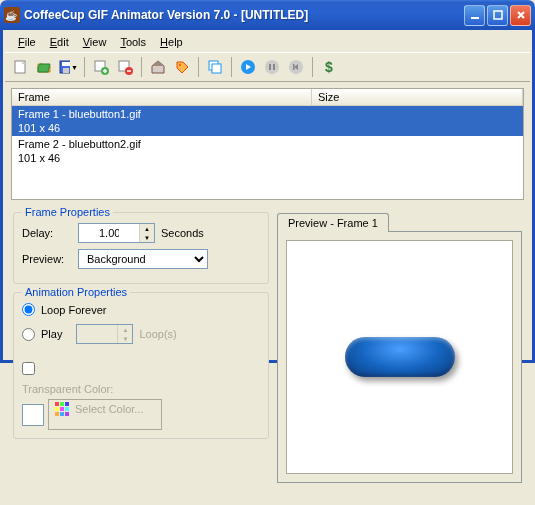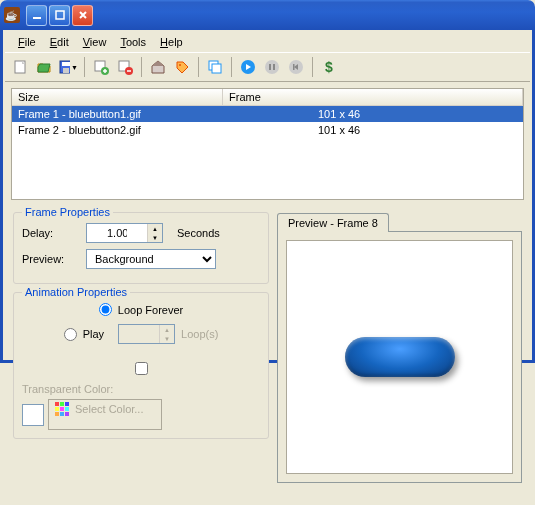--- a/index.html
+++ b/index.html
@@ -20,39 +20,39 @@
 
 .toolbar { display: flex; padding: 3px 4px; border-top: 1px solid #fff; border-bottom: 1px solid #aca899; gap: 2px; align-items:center;}
 .tbtn { width: 22px; height: 22px; display: flex; align-items: center; justify-content: center; border: 1px solid transparent; }
 .tsep { width: 1px; height: 20px; background: #aca899; margin: 0 3px; }
 .dropdown-arrow { font-size: 7px; margin-left: 1px; }
 
 .frame-list { margin: 6px; border: 1px solid #aca899; background: white; height: 112px; }
 .frame-list .header { display: flex; background: #ece9d8; border-bottom: 1px solid #d4d0c8; }
 .frame-list .header .col { padding: 2px 6px; border-right: 1px solid #d4d0c8; background: linear-gradient(to bottom, #fff, #ece9d8); }
 .col1 { width: 300px; } .col2 { flex:1; }
-.frame-list .row { display: flex; padding: 1px 0; }
+.frame-list .row { display: flex; padding: 1px 0; flex-direction: column; }
 .frame-list .row.sel { background: #316ac5; color: white; }
 .frame-list .row .c { padding: 1px 6px; }
 
 .lower { display: flex; gap: 8px; padding: 0 8px 8px 8px; margin-top: 12px;}
 .left-col { width: 256px; display: flex; flex-direction: column; gap: 8px; }
 
 .groupbox { border: 1px solid #d4d0c8; border-radius: 3px; padding: 10px 8px 8px 8px; position: relative; background: #ece9d8; }
 .groupbox .legend { position: absolute; top: -7px; left: 8px; background: #ece9d8; padding: 0 3px; color: #0046d5; }
 
-.form-row { display: flex; align-items: center; margin-bottom: 6px; gap: 14px; }
+.form-row { display: flex; align-items: center; margin-bottom: 6px; gap: 6px; }
 .form-row label { width: 50px; }
 .spinner { display: inline-flex; border: 1px solid #7f9db9; background: white; height: 20px; }
 .spinner input { border: none; width: 60px; text-align: right; padding: 0 20px; outline: none; }
 .spinner .arrows { display: flex; flex-direction: column; width: 15px; background: #ece9d8; border-left: 1px solid #d4d0c8; }
 .spinner .arrows div { flex:1; display:flex; align-items:center; justify-content:center; font-size:6px; line-height:1;}
 select.combo { border: 1px solid #7f9db9; background: white; height: 20px; width: 130px; padding-left: 4px; }
 
-.radio-row, .check-row { display: flex; align-items: center; gap: 6px; margin-bottom: 8px; justify-content: center; }
+.radio-row, .check-row { display: flex; align-items: center; gap: 6px; margin-bottom: 8px; }
 input[type=radio], input[type=checkbox] { margin: 0; }
 .disabled { color: #aca899; }
 .spinner.disabled input { background: #ece9d8; color: #aca899;}
 
 .colorbox { width: 22px; height: 22px; border: 1px solid #7f9db9; background: white; display:inline-block;}
 .select-color-btn { display:inline-flex; align-items:center; gap:6px; border:1px solid #aca899; padding:2px 18px 13px 6px; background:#ece9d8; color:#aca899; margin-left:4px;}
 .palette-icon { width:14px; height:14px; display:inline-grid; grid-template-columns:repeat(3,1fr); grid-template-rows:repeat(3,1fr); gap:1px;}
 .palette-icon span{width:100%;height:100%;}
 
 .preview-panel { flex: 1; }
@@ -61,20 +61,21 @@
 .preview-canvas { width: 100%; height: 100%; background: white; border: 1px solid #aca899; display: flex; align-items: center; justify-content: center; }
 .blue-button { width: 110px; height: 40px; border-radius: 20px; background: radial-gradient(ellipse at 50% 30%, #4a9eff 0%, #1565c0 50%, #0a3a7a 100%); box-shadow: 3px 4px 6px rgba(0,0,0,0.4), inset 0 2px 4px rgba(255,255,255,0.4), inset 0 -2px 4px rgba(0,0,0,0.3); }
 
 svg { display: block; }
 </style>
 </head>
 <body>
 
 <div class="titlebar">
   <div class="icon">☕</div>
+  <div class="title">CoffeeCup GIF Animator Version 7.0 - [UNTITLED]</div>
   <div class="winbtn min">
       <svg width="10" height="10">
         <rect x="1" y="7" width="8" height="2" fill="white"></rect>
       </svg>
     </div>
   <div class="winbtn max">
       <svg width="10" height="10">
         <rect x="1" y="1" width="8" height="8" fill="none" stroke="white" stroke-width="1.5"></rect>
       </svg>
     </div>
@@ -173,22 +174,22 @@
         </svg>
       </div>
     <div class="tsep"></div>
     <div class="tbtn">
         <span style="color:#2e7d32;font-weight:bold;font-size:14px">$</span>
       </div>
   </div>
 
   <div class="frame-list">
     <div class="header">
+      <div class="col col1">Frame</div>
       <div class="col col2">Size</div>
-      <div class="col col1">Frame</div>
     </div>
     <div class="row sel">
       <div class="c col1">Frame 1 - bluebutton1.gif</div>
       <div class="c col2">101 x 46</div>
     </div>
     <div class="row">
       <div class="c col1">Frame 2 - bluebutton2.gif</div>
       <div class="c col2">101 x 46</div>
     </div>
   </div>
@@ -255,21 +256,21 @@
                 <span style="background:#a4f"></span>
             </span>
             <span>Select Color...</span>
           </span>
         </div>
       </div>
 
     </div>
 
     <div class="preview-panel">
-      <div class="preview-tab">Preview - Frame 8</div>
+      <div class="preview-tab">Preview - Frame 1</div>
       <div class="preview-body">
         <div class="preview-canvas">
           <div class="blue-button"></div>
         </div>
       </div>
     </div>
   </div>
 
 </div>
 

